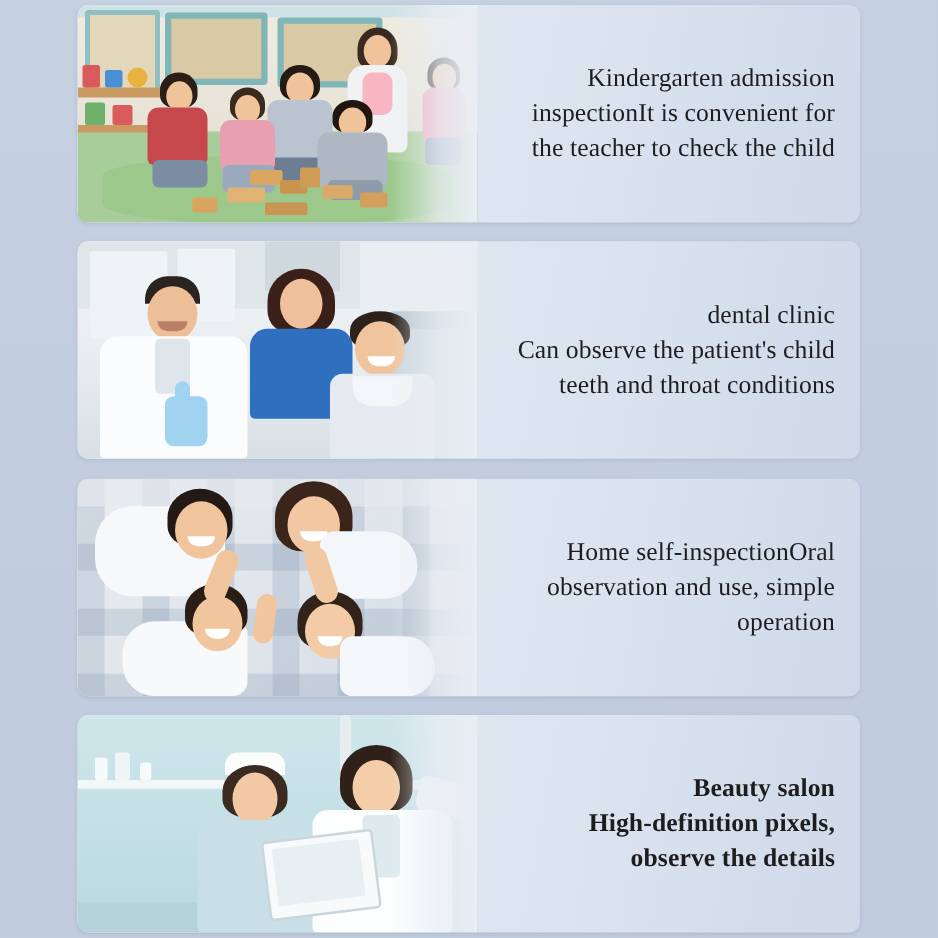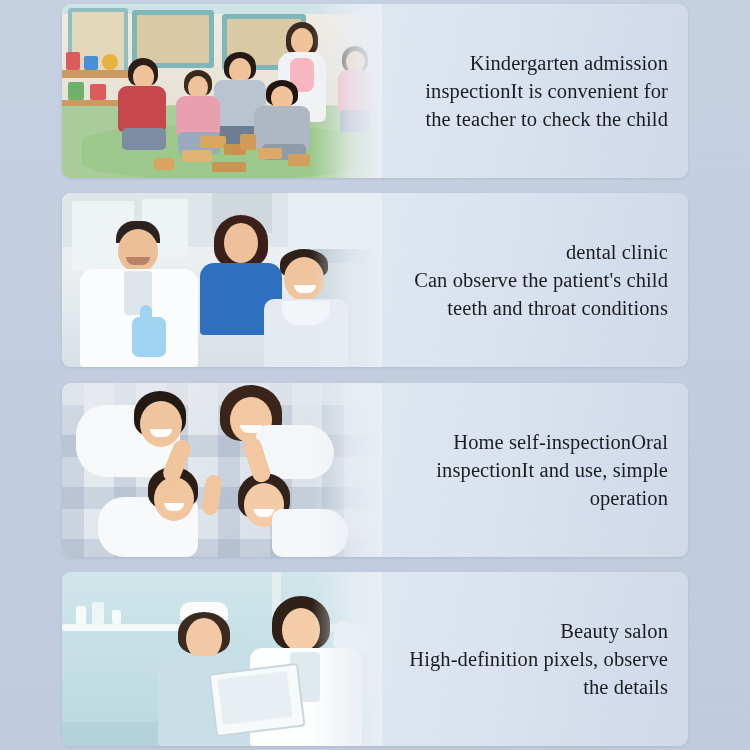--- a/index.html
+++ b/index.html
@@ -278,21 +278,21 @@
           <div class="sh" style="left:52px;top:38px;width:76px;height:48px;background:#f5f8fa;border-radius:10px 24px 22px 10px;"></div>
         </div>
 
         <div class="sh" style="left:106px;top:56px;width:18px;height:44px;background:#f0c49c;border-radius:9px;transform:rotate(22deg);"></div>
         <div class="sh" style="left:186px;top:54px;width:18px;height:46px;background:#f2c8a2;border-radius:9px;transform:rotate(-18deg);"></div>
         <div class="sh" style="left:142px;top:92px;width:16px;height:40px;background:#f1c59e;border-radius:8px;transform:rotate(8deg);"></div>
       </div>
       <div class="photo-fade"></div>
     </div>
     <div class="caption">
-      <div class="caption-text">Home self-inspectionOral inspectionIt and use, simple operation</div>
+      <div class="caption-text">Home self-inspectionOral observation and use, simple operation</div>
     </div>
   </div>
 
   <div class="card">
     <div class="photo">
       <div class="scene">
         <div class="sh s4-bg"></div>
 
         <div class="sh s4-shelf" style="left:0;top:52px;width:120px;height:7px;"></div>
         <div class="sh" style="left:14px;top:34px;width:10px;height:18px;background:#f6fafb;border-radius:2px;"></div>
@@ -320,18 +320,18 @@
           <div class="sh" style="left:40px;top:56px;width:30px;height:50px;background:#dfeaee;border-radius:4px;"></div>
           <div class="sh" style="left:2px;top:90px;width:44px;height:18px;background:#f4cda8;border-radius:9px;"></div>
         </div>
 
         <div class="sh s4-tablet" style="left:150px;top:96px;width:86px;height:60px;transform:rotate(-7deg);"></div>
         <div class="sh" style="left:158px;top:103px;width:70px;height:46px;background:#e7eff2;border-radius:2px;transform:rotate(-7deg);"></div>
       </div>
       <div class="photo-fade"></div>
     </div>
     <div class="caption">
-      <div class="caption-text" style="white-space:pre-line;">Beauty salon
+      <div class="caption-text" style="white-space:pre-line;font-weight:bold;">Beauty salon
 High-definition pixels, observe the details</div>
     </div>
   </div>
 
 </div>
 
 </body></html>

